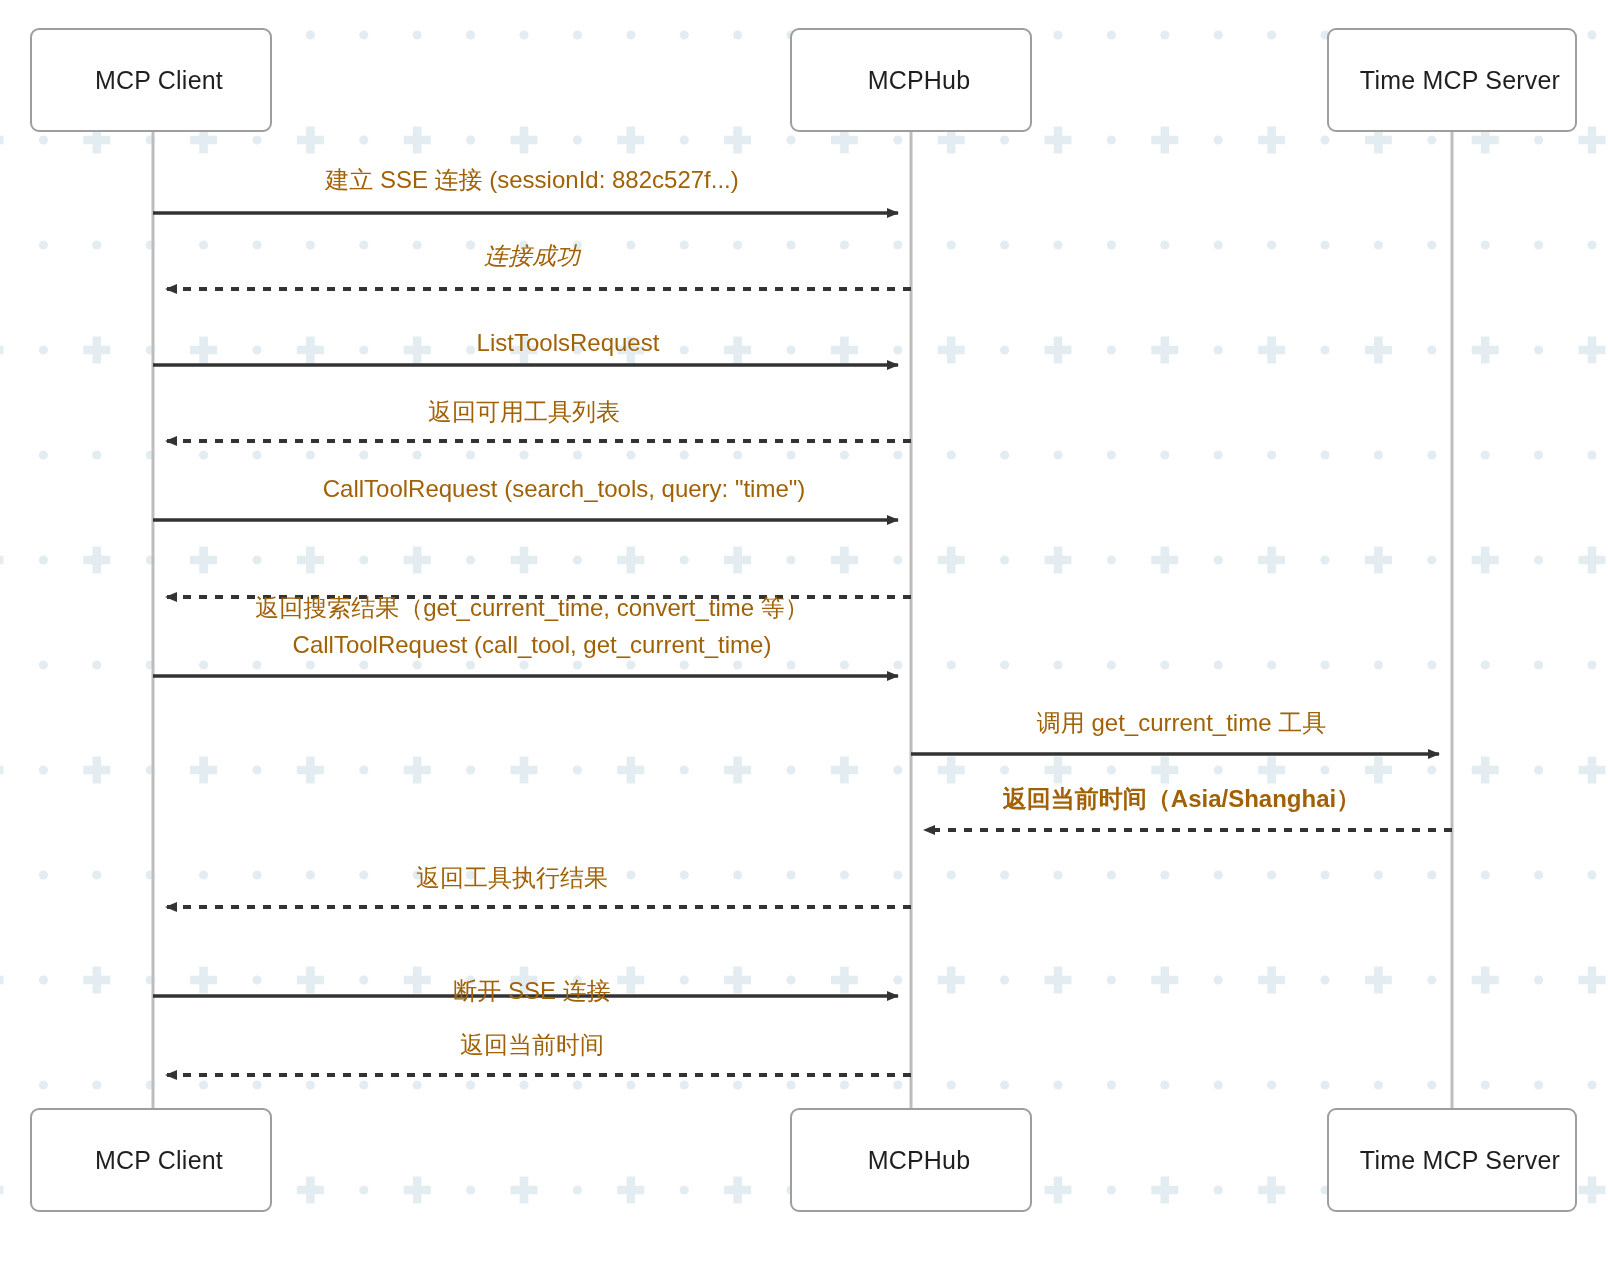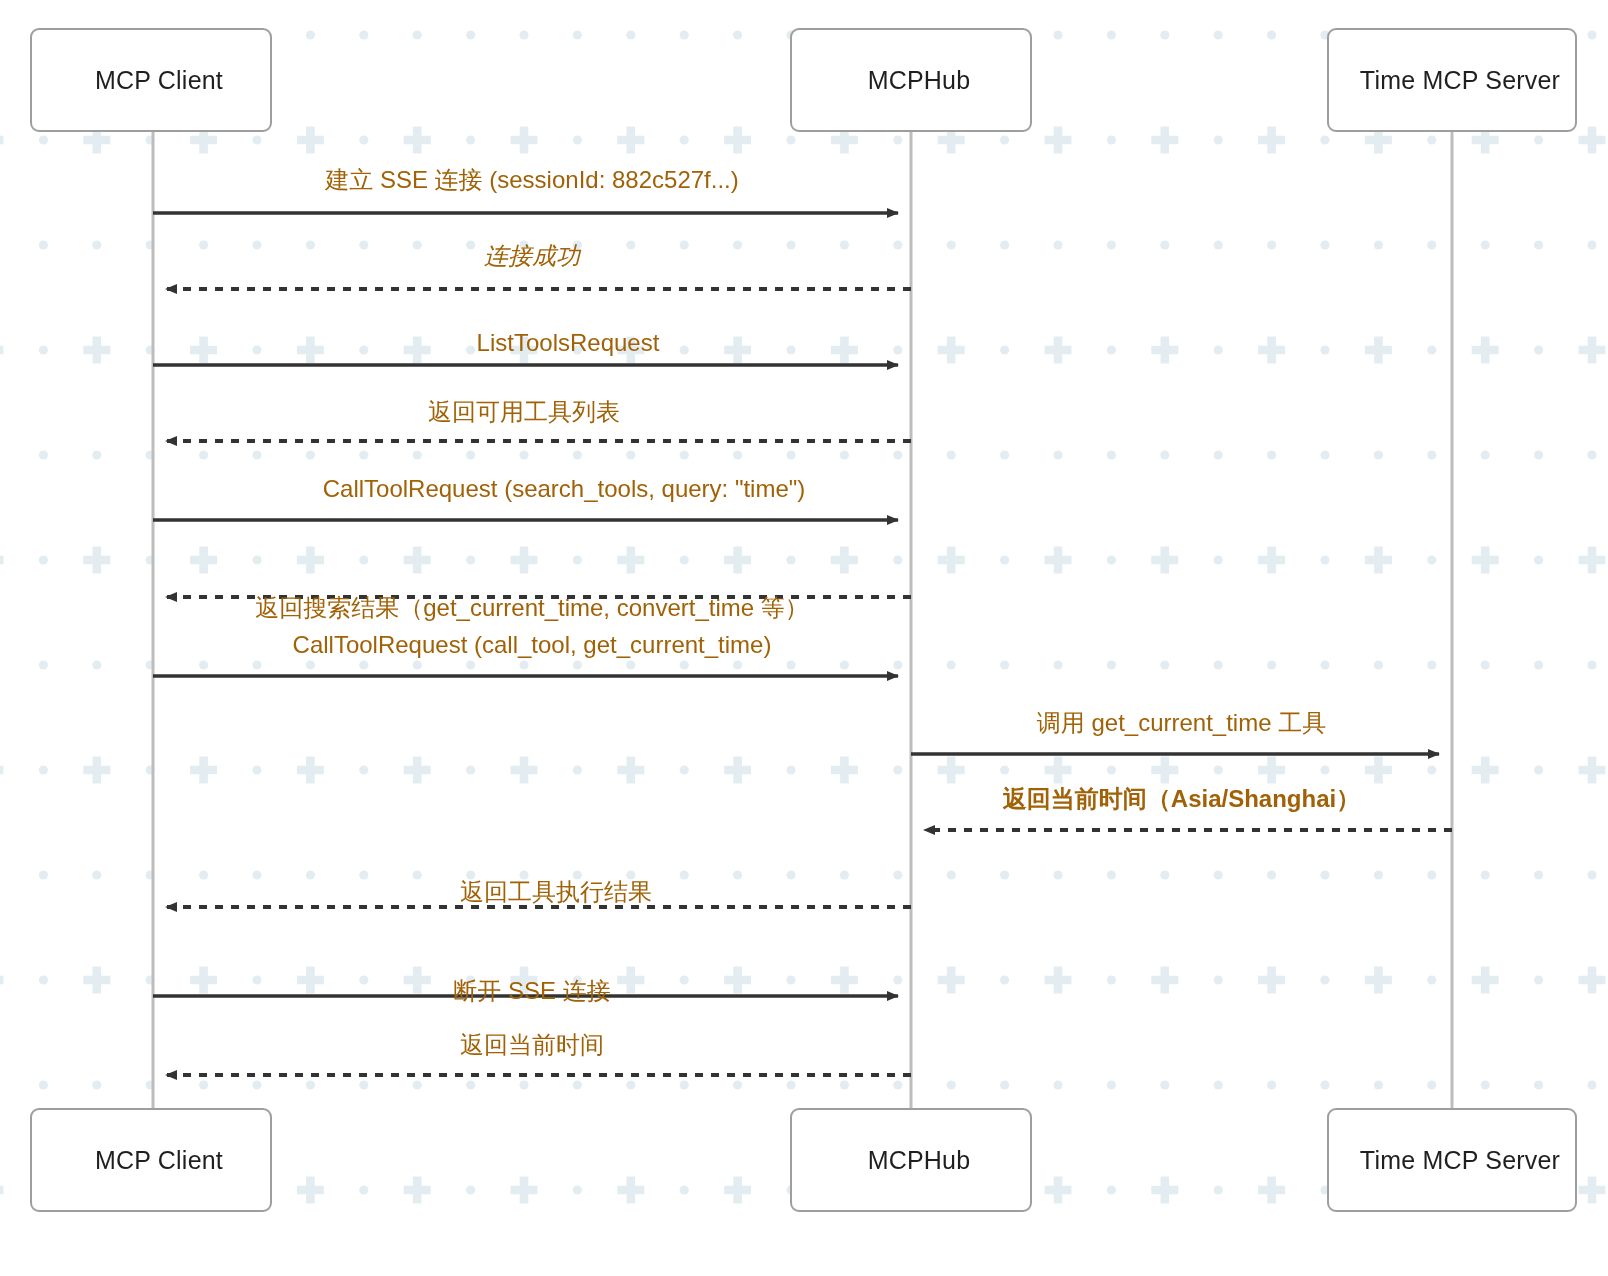--- a/index.html
+++ b/index.html
@@ -502,17 +502,17 @@
   <div id="message-labels">
       <div class="msg-label" style="left: 532px; top: 168px;">建立 SSE 连接 (sessionId: 882c527f...)</div>
       <div class="msg-label" style="left: 532px; top: 244px; font-style: italic;">连接成功</div>
       <div class="msg-label" style="left: 532px; top: 331px; margin-left: 36px;">ListToolsRequest</div>
       <div class="msg-label" style="left: 524px; top: 400px;">返回可用工具列表</div>
       <div class="msg-label" style="left: 532px; top: 477px; margin-left: 32px;">CallToolRequest (search_tools, query: "time")</div>
       <div class="msg-label" style="left: 532px; top: 556px; margin-top: 40px;">返回搜索结果（get_current_time, convert_time 等）</div>
       <div class="msg-label" style="left: 532px; top: 633px;">CallToolRequest (call_tool, get_current_time)</div>
       <div class="msg-label" style="left: 1181.5px; top: 711px;">调用 get_current_time 工具</div>
       <div class="msg-label" style="left: 1181.5px; top: 787px; font-weight: bold;">返回当前时间（Asia/Shanghai）</div>
-      <div class="msg-label" style="left: 556px; top: 866px; margin-top: 14px;">返回工具执行结果</div>
+      <div class="msg-label" style="left: 512px; top: 866px;">返回工具执行结果</div>
       <div class="msg-label" style="left: 532px; top: 943px; margin-top: 36px;">断开 SSE 连接</div>
       <div class="msg-label" style="left: 532px; top: 1033px;">返回当前时间</div>
     </div>
 </div>
 
 </body></html>

